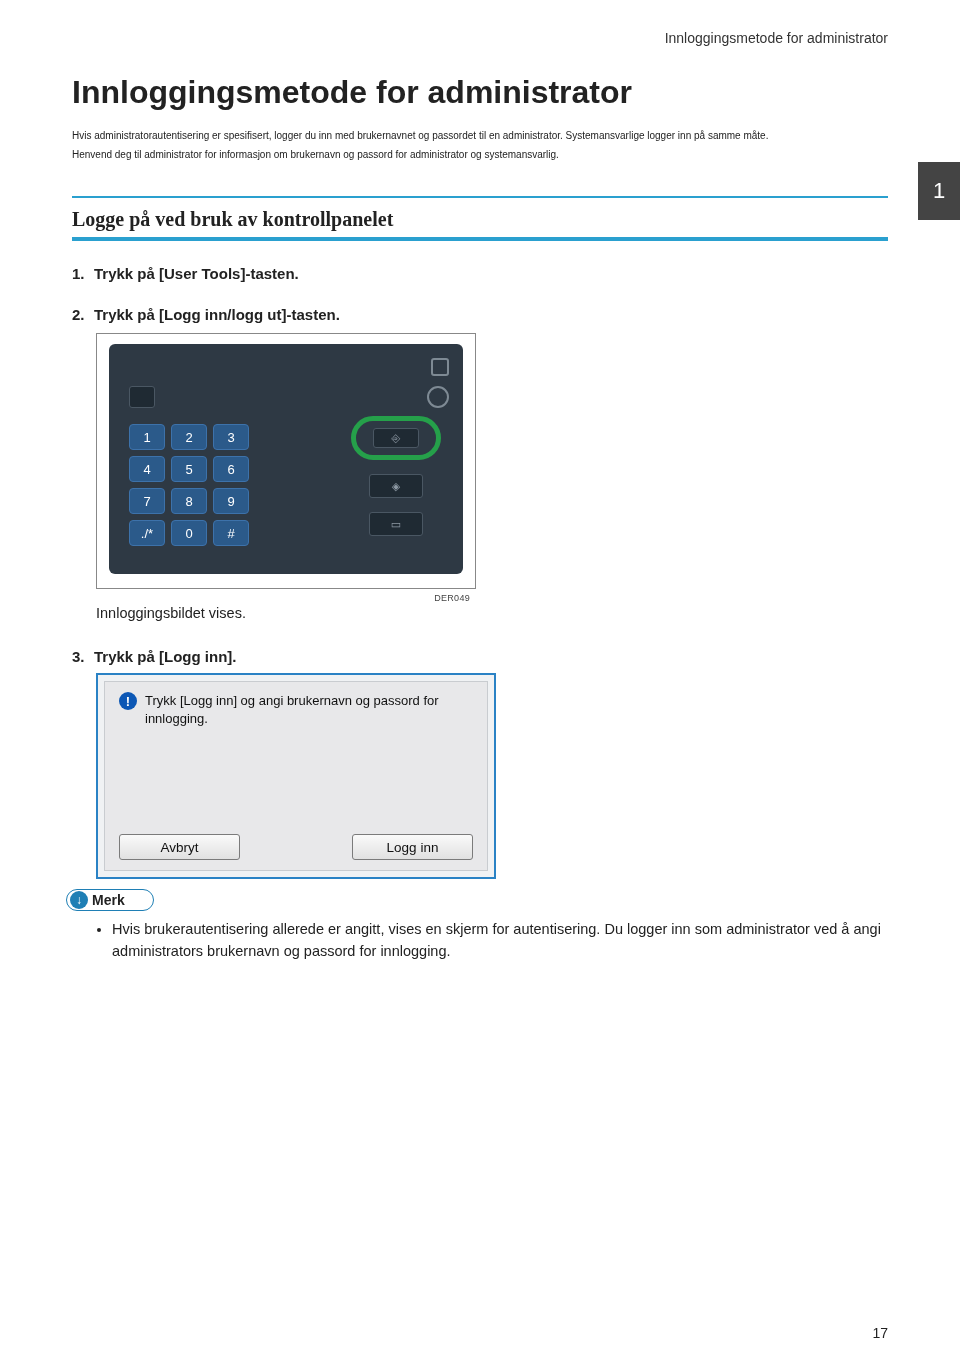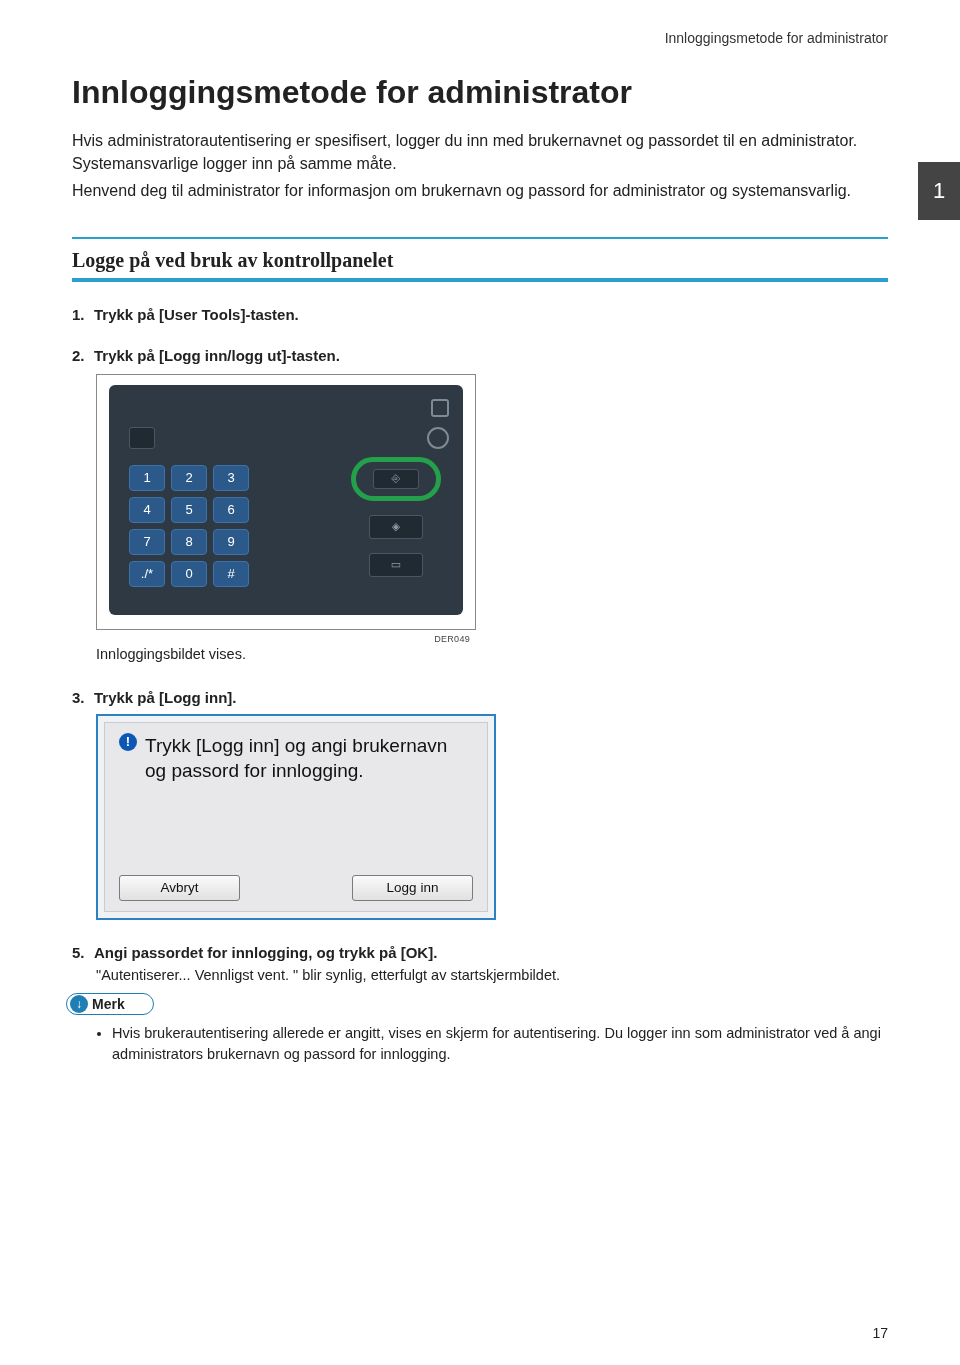--- a/index.html
+++ b/index.html
@@ -17,21 +17,21 @@
     font-size: 14px;
     color: #333;
     margin-bottom: 28px;
   }
   h1 {
     font-size: 32px;
     font-weight: 600;
     margin-bottom: 18px;
   }
   .intro p {
-    font-size: 16px;
+    font-size: 10px;
     line-height: 1.45;
     margin-bottom: 4px;
   }
   .chapter-tab {
     position: absolute;
     right: 0;
     top: 162px;
     width: 42px;
     height: 58px;
     background: #444;
@@ -164,21 +164,21 @@
     padding: 10px 14px;
   }
   .msg { display: flex; gap: 8px; align-items: flex-start; }
   .info-dot {
     width: 18px; height: 18px; border-radius: 50%;
     background: #0c57b5; color: #fff; font-size: 13px; font-weight: 700;
     display: flex; align-items: center; justify-content: center;
     flex-shrink: 0;
   }
   .msg-text {
-    font-size: 19px; line-height: 1.35; color: #111;
+    font-size: 13px; line-height: 1.35; color: #111;
   }
   .screen-btns {
     position: absolute;
     bottom: 10px; left: 14px; right: 14px;
     display: flex; gap: 112px; align-items: center;
   }
   .screen-btn {
     width: 130px; height: 26px;
     background: linear-gradient(#fafafa,#e1e1e1);
     border: 1px solid #7b7b7b;
@@ -304,26 +304,20 @@
         </div>
         <div class="screen-btns">
           <div class="screen-btn">Avbryt</div>
           <div class="screen-btn">Logg inn</div>
         </div>
       </div>
     </div>
   </li>
 
 
-  <li>
-    <div class="step-line">
-      <span class="step-num">5.</span><span>Angi passordet for innlogging, og trykk på [OK].</span>
-    </div>
-    <div class="quote-line">"Autentiserer... Vennligst vent. " blir synlig, etterfulgt av startskjermbildet.</div>
-  </li>
 
 </ol>
 
 <div class="note-wrap">
   <span class="note-badge">
     <span class="arrow">↓</span>
     <span class="label">Merk</span>
   </span>
   <ul class="note-list">
     <li>Hvis brukerautentisering allerede er angitt, vises en skjerm for autentisering. Du logger inn som administrator ved å angi administrators brukernavn og passord for innlogging.</li>

